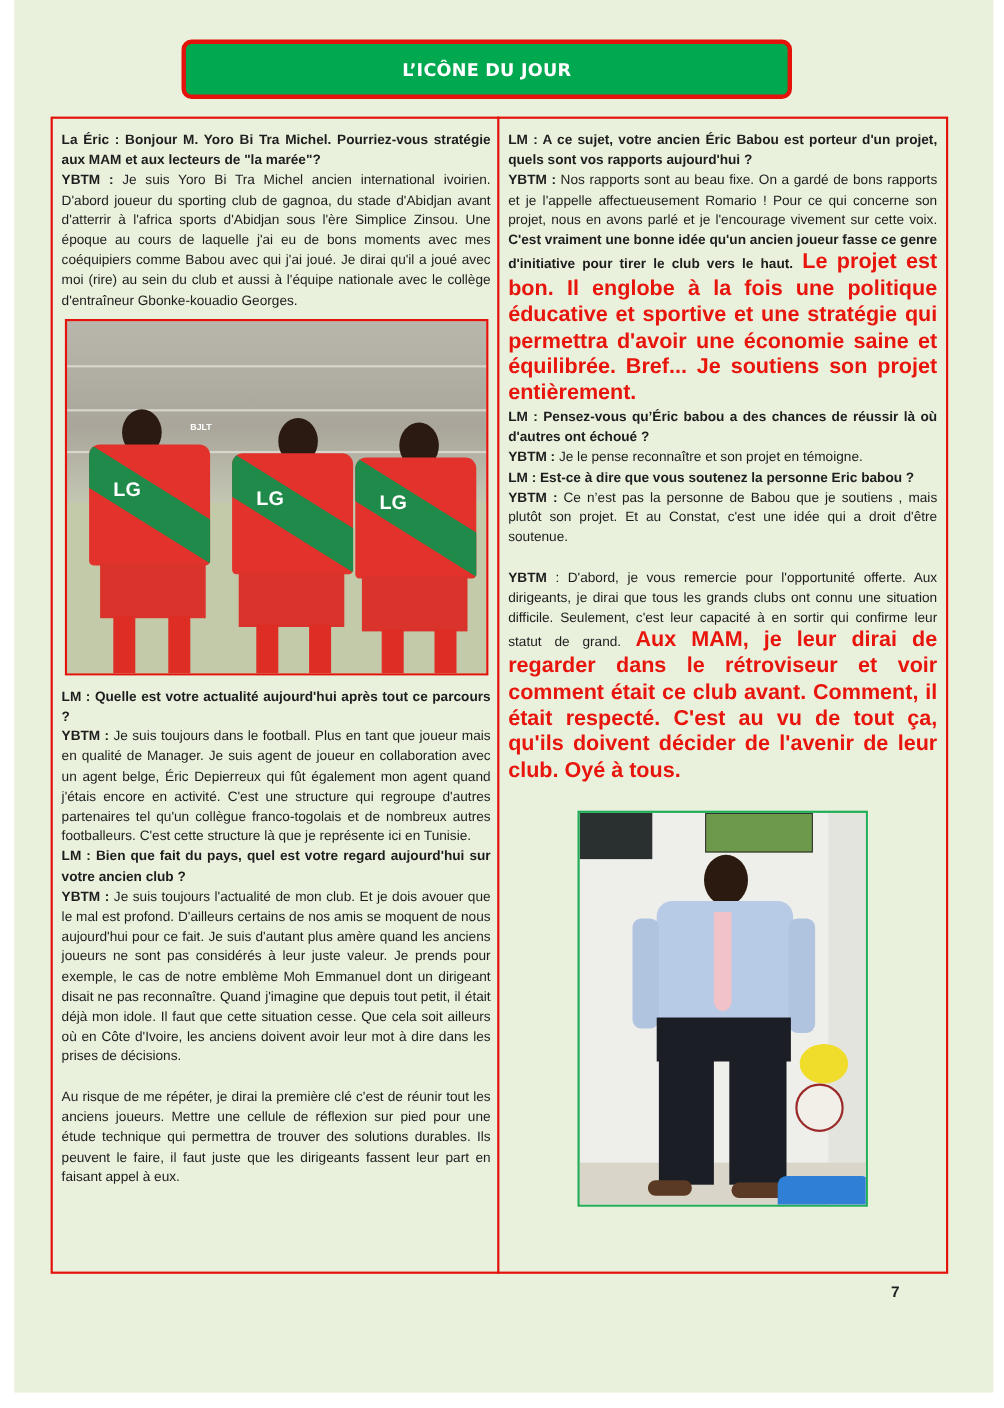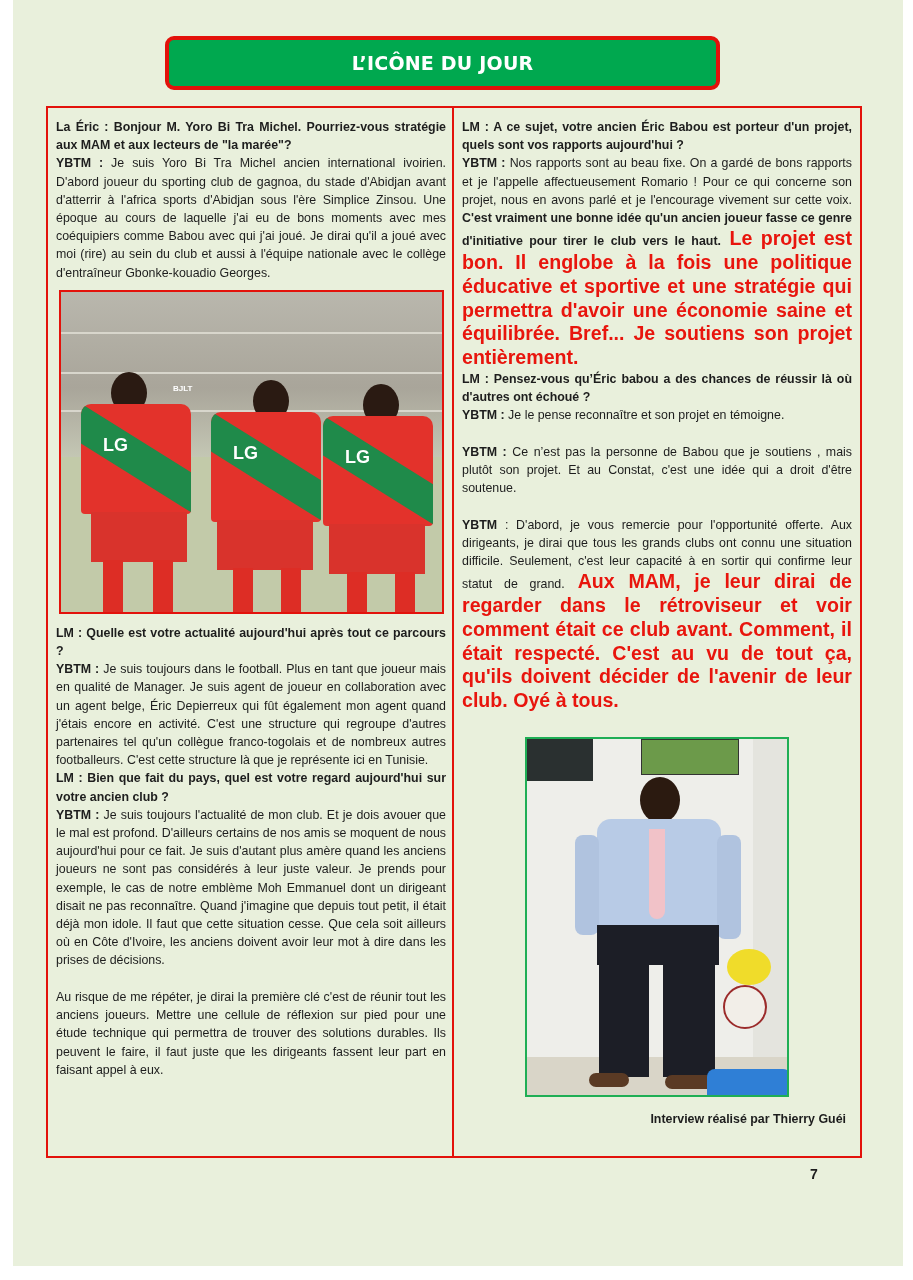--- a/index.html
+++ b/index.html
@@ -12,21 +12,21 @@
     background: #e9f0dc;
   }
   .title-bar {
     position: absolute; left: 165px; top: 36px; width: 555px; height: 54px;
     box-sizing: border-box;
     border: 4px solid #e3120b; border-radius: 9px;
     background: #00a84f;
     display: flex; align-items: center; justify-content: center;
   }
   .title-bar span {
-    color: #ffffff; font-weight: bold; font-size: 19px; letter-spacing: 0.2px;
+    color: #ffffff; font-weight: bold; font-size: 16px; letter-spacing: 0.2px;
     font-family: "DejaVu Sans", sans-serif;
   }
   .frame {
     position: absolute; left: 46px; top: 106px; width: 816px; height: 1052px;
     box-sizing: border-box; border: 2px solid #e3120b;
   }
   .divider {
     position: absolute; left: 452px; top: 106px; width: 2px; height: 1052px; background: #e3120b;
   }
   .col {
@@ -145,21 +145,21 @@
 <div class="col col-right">
   <p>
     <span class="q">LM : A ce sujet, votre ancien Éric Babou est porteur d'un projet, quels sont vos rapports aujourd'hui ?</span><br>
     <span class="lbl">YBTM :</span><span> Nos rapports sont au beau fixe. On a gardé de bons rapports  et je l'appelle affectueusement Romario ! Pour ce qui concerne son projet, nous en avons parlé et je l'encourage vivement sur cette voix. </span><span class="q">C'est vraiment une bonne idée qu'un ancien joueur fasse ce genre d'initiative pour tirer le club vers le haut.</span><span class="red-big"> Le projet est bon. Il englobe à la fois une politique éducative et sportive et une stratégie qui permettra d'avoir une économie saine et équilibrée. Bref... Je soutiens son projet entièrement.</span>
   </p>
   <p>
     <span class="q">LM : Pensez-vous qu’Éric babou a des chances de réussir là où d'autres ont échoué ?</span><br>
     <span class="lbl">YBTM :</span><span> Je le pense reconnaître et son projet en témoigne.</span>
   </p>
   <p>
-    <br>
+    <span class="q">LM : Est-ce à dire que vous soutenez la personne Eric babou ?</span><br>
     <span class="lbl">YBTM :</span><span> Ce n’est pas la personne de Babou que je soutiens , mais plutôt son projet. Et au  Constat, c'est une idée qui a droit d'être soutenue.</span>
   </p>
   <p>
     <br>
     <span class="lbl">YBTM</span><span> : D'abord, je vous remercie pour l'opportunité offerte. Aux dirigeants, je dirai que tous les grands clubs ont connu une situation difficile. Seulement, c'est leur capacité à en sortir qui confirme leur statut de grand.</span><span class="red-big"> Aux MAM, je leur dirai de regarder dans le rétroviseur et voir comment était ce club avant. Comment, il était respecté. C'est au vu de tout ça, qu'ils doivent décider de l'avenir de leur club. Oyé à tous.</span>
   </p>
 
   <div class="photo2-wrap">
     <div class="photo2">
       <div style="position:absolute;left:0;top:0;width:66px;height:42px;background:#2a3030;"></div>
@@ -174,16 +174,15 @@
       <div style="position:absolute;left:70px;top:186px;width:122px;height:40px;background:#1c1e26;"></div>
       <div style="position:absolute;left:72px;top:220px;width:50px;height:118px;background:#1c1e26;"></div>
       <div style="position:absolute;left:136px;top:220px;width:52px;height:118px;background:#1c1e26;"></div>
       <div style="position:absolute;left:62px;top:334px;width:40px;height:14px;background:#5a3a24;border-radius:7px;"></div>
       <div style="position:absolute;left:138px;top:336px;width:50px;height:14px;background:#5a3a24;border-radius:7px;"></div>
       <div style="position:absolute;left:200px;top:210px;width:44px;height:36px;border-radius:50%;background:#f0dc2a;"></div>
       <div style="position:absolute;left:196px;top:246px;width:44px;height:44px;border-radius:50%;background:#f2eee8;border:2px solid #9b2b2b;box-sizing:border-box;"></div>
       <div style="position:absolute;left:180px;top:330px;width:84px;height:30px;background:#2f7fd6;border-radius:8px 8px 0 0;"></div>
     </div>
   </div>
-  <div class="caption">Interview réalisé par Thierry Guéi</div>
 </div>
 
 <div class="page-num">7</div>
 
 </body></html>

